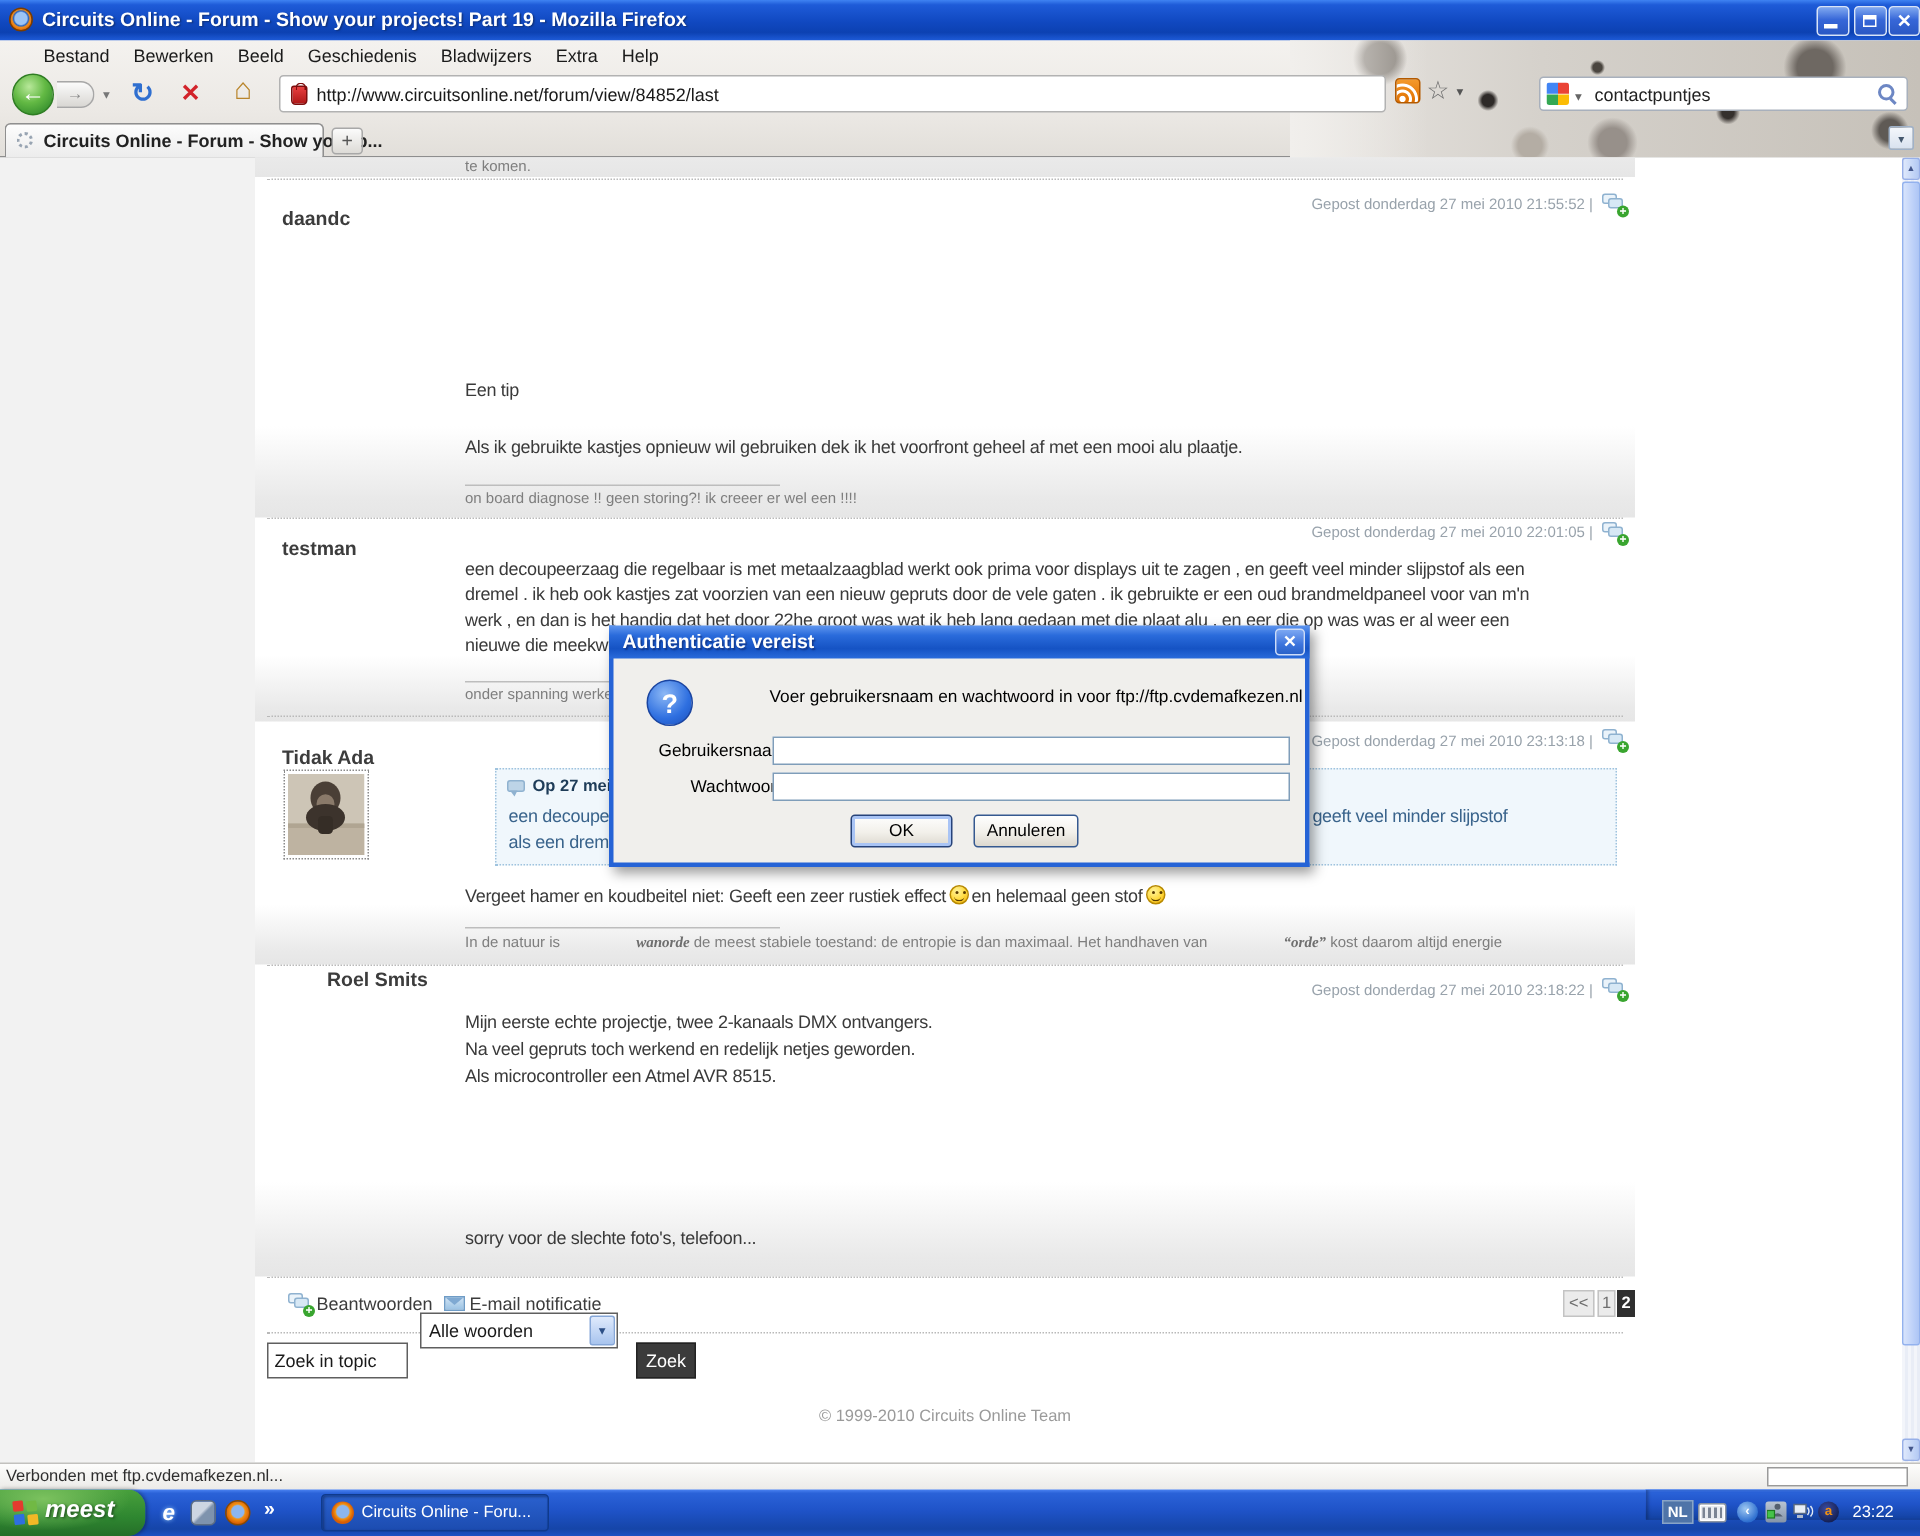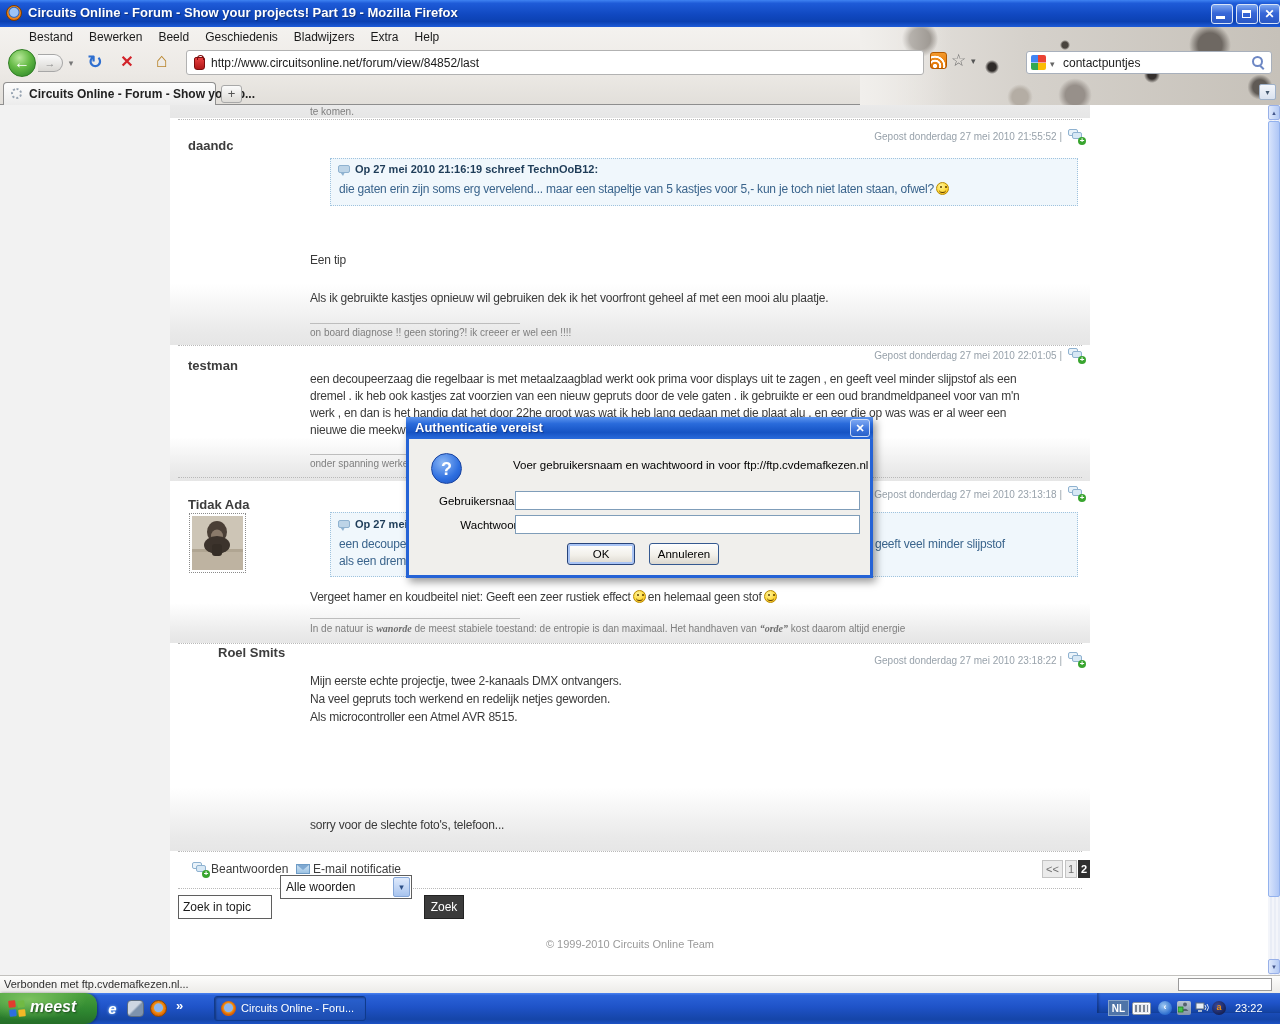--- a/index.html
+++ b/index.html
@@ -102,21 +102,21 @@
   .qreply i { position:absolute; display:block; }
   .qreply .b1 { left:0; top:0; width:10px; height:7px; border:1px solid #8fb2d0; border-radius:2px; background:#eaf3fa; }
   .qreply .b2 { left:4px; top:3px; width:10px; height:7px; border:1px solid #8fb2d0; border-radius:2px; background:#d7e8f5; }
   .qreply .plus { right:-1px; bottom:-2px; width:8px; height:8px; border-radius:50%; background:#39a52f; color:#fff;
     font-style:normal; font-weight:bold; font-size:8px; line-height:8px; text-align:center; }
   .smiley { display:inline-block; width:13px; height:13px; border-radius:50%; vertical-align:-2px; position:relative;
     background:radial-gradient(circle at 38% 30%, #fff49c, #ffd93b 55%, #f0a90a); border:1px solid #b88a00; margin:0 2px; }
   .smiley::before { content:""; position:absolute; left:3px; top:3px; width:2px; height:2px; background:#5a3c00; border-radius:50%; box-shadow:5px 0 0 #5a3c00; }
   .smiley::after { content:""; position:absolute; left:2px; top:5px; width:7px; height:4px; border-bottom:1px solid #5a3c00; border-radius:0 0 6px 6px; }
   .avatar { position:absolute; left:189px; width:57px; height:60px; border:1px dotted #8a8a8a; background:#fff; padding:2px; }
-  .sigem { font-family:"Liberation Serif",serif; font-style:italic; font-weight:bold; color:#6e6e6e; }
+  .sigem { font-family:"Liberation Serif",serif; font-style:italic; font-weight:bold; color:#6e6e6e;margin-left:48px; }
   .actionlink { position:absolute; font-size:12px; color:#3c3c3c; }
   .envelope { position:absolute; width:14px; height:10px; background:linear-gradient(#cfe3f4,#9cc3e4); border:1px solid #6f9cc6; }
   .envelope::before { content:""; position:absolute; left:0; top:0; border-left:6px solid transparent; border-right:6px solid transparent; border-top:5px solid #7fa9d2; }
   .pagebox { position:absolute; height:18px; border:1px solid #c3c3c3; background:#ebebeb; color:#6e6e6e; font-size:11px;
     text-align:center; line-height:16px; }
   .pagebox.current { background:#2f2f2f; border-color:#2f2f2f; color:#fff; font-weight:bold; }
   .topicsearch-input { position:absolute; left:178px; width:94px; height:24px; border:1px solid #5f5f5f; background:#fff;
     font-family:"Liberation Sans",sans-serif; font-size:12px; color:#1a1a1a; padding:0 4px; }
   .scopesel { position:absolute; left:280px; width:132px; height:24px; border:1px solid #5f5f5f; background:#fff; font-size:12px; color:#1a1a1a; }
   .scopesel .val { position:absolute; left:5px; top:4px; }
@@ -255,25 +255,20 @@
     <div class="dashedsep" style="top:14px;"></div>
 
     <div class="band" style="top:179px;height:61px;"></div>
     <div class="posttime" style="top:26px;">Gepost donderdag 27 mei 2010 21:55:52 |</div>
     <div class="qreply" style="left:1068px;top:24px;">
         <i class="b1"></i>
         <i class="b2"></i>
         <i class="plus">+</i>
       </div>
     <div class="author" style="top:33px;text-align:center;">daandc</div>
-    <div class="quotebox" style="top:53px;height:48px;">
-      <span class="qbubble" style="top:6px;"></span>
-      <div class="quotehead" style="top:4px;">Op 27 mei 2010 21:16:19 schreef TechnOoB12:</div>
-      <div class="quoteline" style="top:23px;"><span>die gaten erin zijn soms erg vervelend... maar een stapeltje van 5 kastjes voor 5,- kun je toch niet laten staan, ofwel?</span><span class="smiley"></span></div>
-    </div>
     <div class="postline" style="top:148px;">Een tip</div>
     <div class="postline" style="top:186px;">Als ik gebruikte kastjes opnieuw wil gebruiken dek ik het voorfront geheel af met een mooi alu plaatje.</div>
     <div class="sighr" style="top:218px;"></div>
     <div class="signature" style="top:222px;">on board diagnose !! geen storing?! ik creeer er wel een !!!!</div>
     <div class="dashedsep" style="top:240px;"></div>
 
     <div class="band" style="top:332px;height:44px;"></div>
     <div class="posttime" style="top:245px;">Gepost donderdag 27 mei 2010 22:01:05 |</div>
     <div class="qreply" style="left:1068px;top:243px;">
         <i class="b1"></i>

